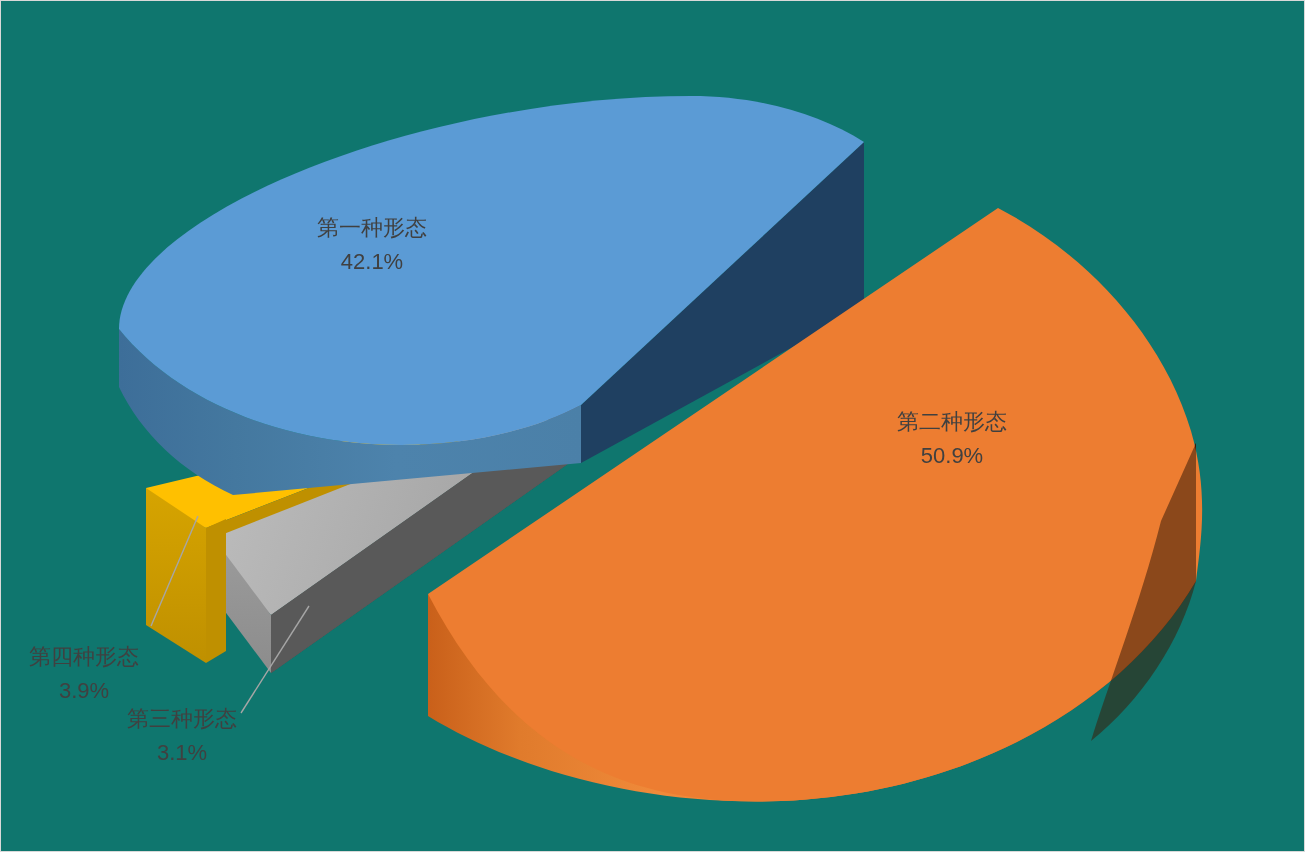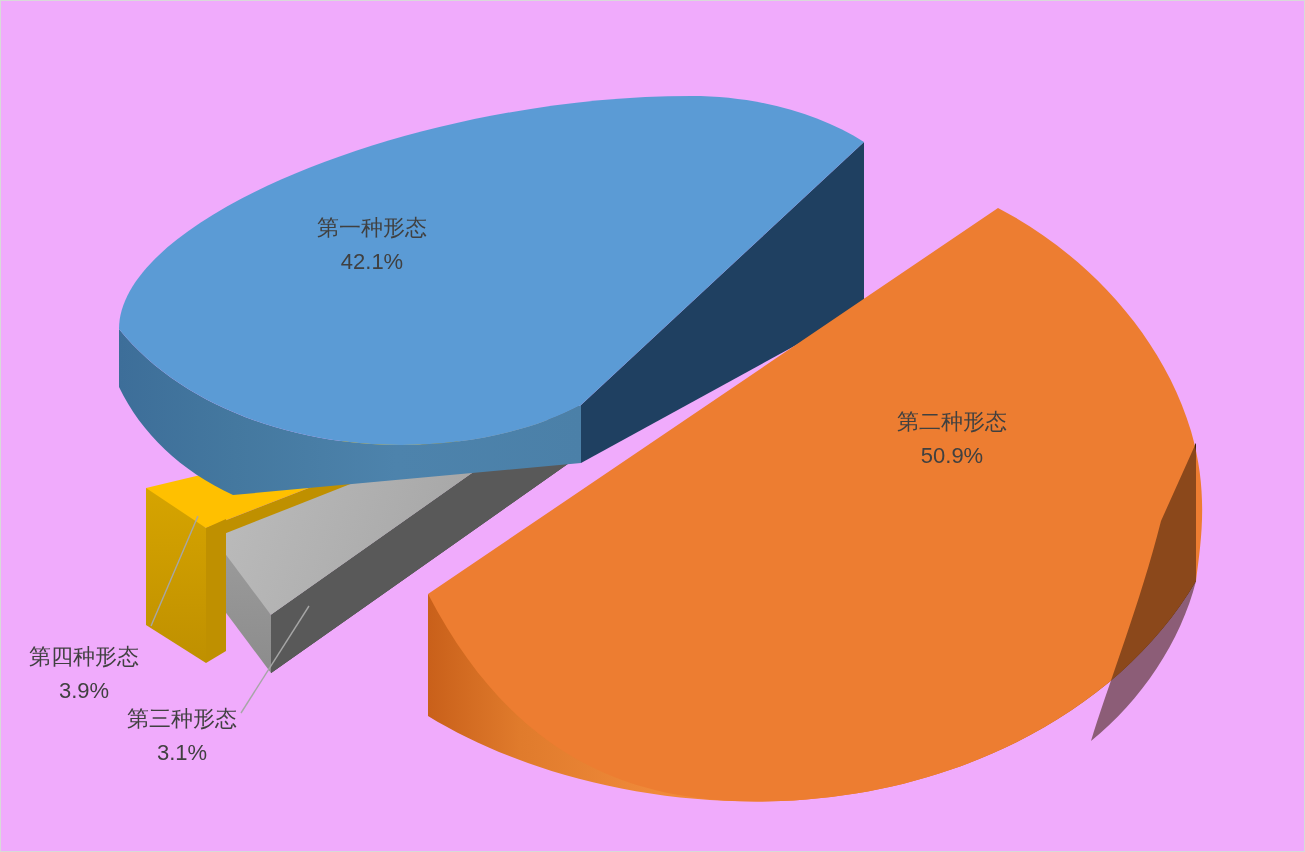--- a/index.html
+++ b/index.html
@@ -12,21 +12,21 @@
     height: 852px;
     font-family: "Liberation Sans", "DejaVu Sans", sans-serif;
     overflow: hidden;
   }
   #chart-frame {
     position: absolute;
     left: 0;
     top: 0;
     width: 1305px;
     height: 852px;
-    background: #f0abfc;
+    background: #0f766e;
     border: 1px solid #d9d9d9;
     box-sizing: border-box;
   }
   #pie-svg {
     position: absolute;
     left: 0;
     top: 0;
     display: block;
   }
   .slice-label {

